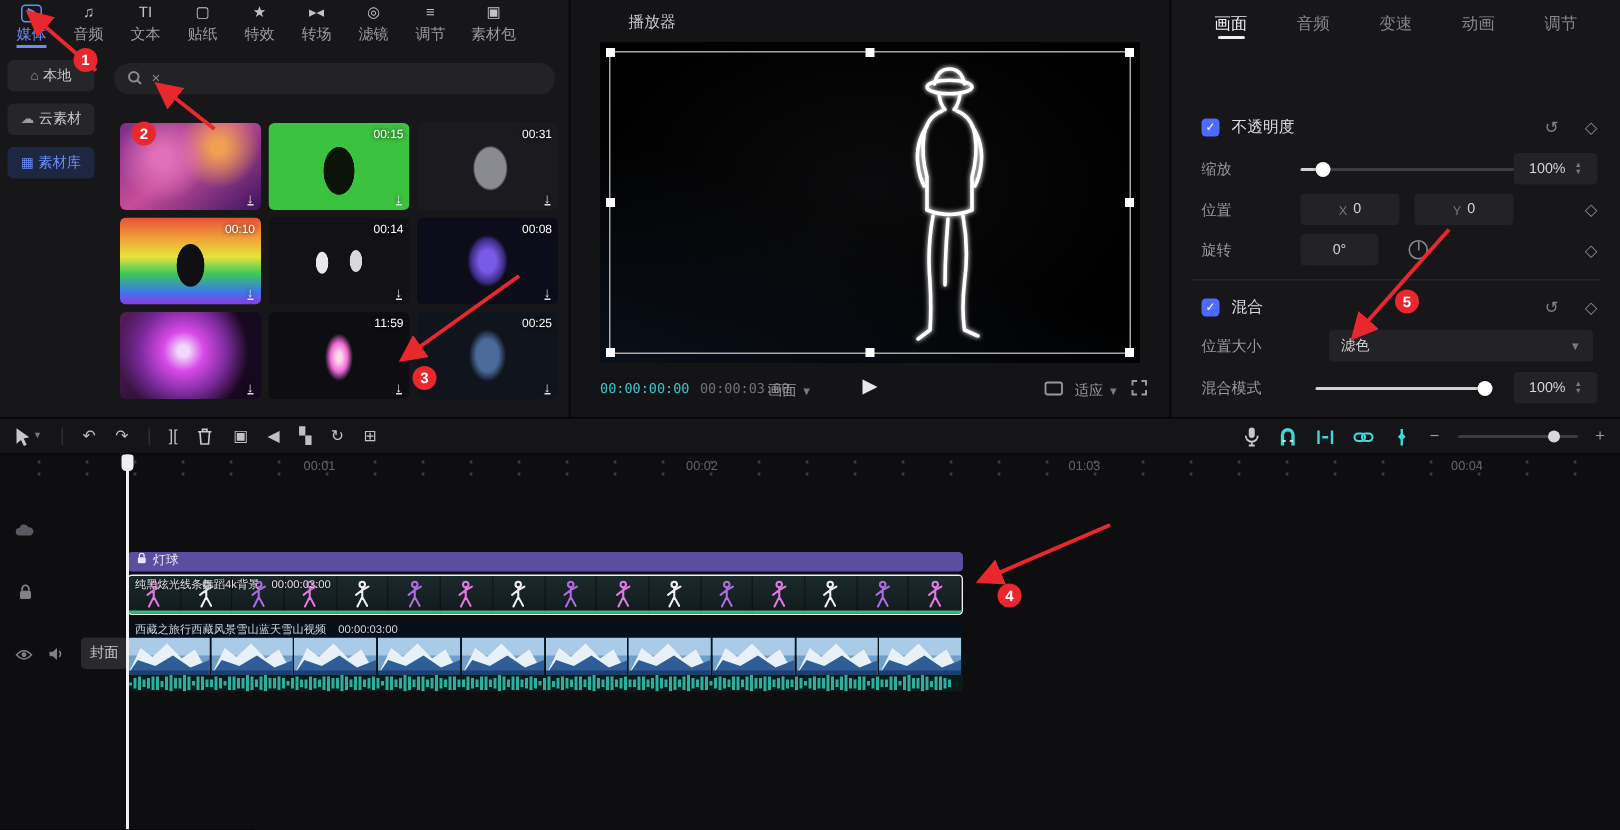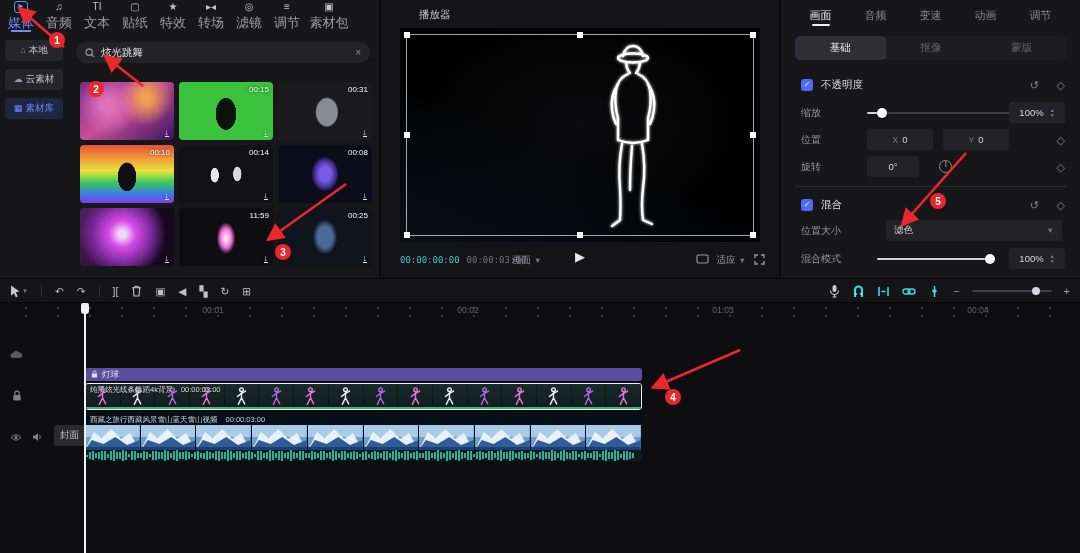--- a/index.html
+++ b/index.html
@@ -11,21 +11,21 @@
 #panel-props{left:780px;top:0;width:300px;height:278px;background:#17171a;border-left:1px solid #09090a}
 #toolbar{left:0;top:278px;width:1080px;height:25px;background:#151518;border-top:1px solid #050506;border-bottom:1px solid #050506}
 #timeline{left:0;top:303px;width:1080px;height:250px;background:#0e0e10}
 
 
 #top-nav{position:absolute;left:2px;top:0;width:378px;height:32px;display:flex}
 .nav-item{width:38px;display:flex;flex-direction:column;align-items:center;justify-content:center;gap:1px;position:relative;cursor:pointer}
 .nav-item:last-child{width:46px}
 .nav-icon{font-size:10px;line-height:12px;color:#c2c2c8}
 .nav-icon.boxed{border:1.2px solid currentColor;border-radius:3px;width:14px;height:12px;display:flex;align-items:center;justify-content:center;font-size:6.5px;line-height:1}
-.nav-label{font-size:13px;color:#9c9ca2}
+.nav-label{font-size:10px;color:#9c9ca2}
 .nav-item.active .nav-icon,.nav-item.active .nav-label{color:#6b8cff}
 .nav-item.active::after{content:"";position:absolute;bottom:0;left:9px;right:9px;height:2px;background:#6b8cff}
 
 
 #side-nav{position:absolute;left:5px;top:40px;width:62px}
 .side-btn{width:58px;height:21px;border-radius:4px;background:#26262a;color:#c8c8cc;font-size:9.5px;display:flex;align-items:center;justify-content:center;gap:3px;margin-bottom:8px;cursor:pointer}
 .side-btn .si{font-size:9px;color:#9a9aa0;line-height:1}
 .side-btn.active{background:#1e2742;color:#6b8cff}
 .side-btn.active .si{color:#6b8cff}
 
@@ -97,21 +97,21 @@
 .ztrack{position:relative;width:80px;height:10px;cursor:pointer}
 .ztrack::before{content:"";position:absolute;left:0;right:0;top:4px;height:2px;background:#3c3c42;border-radius:1px}
 .zknob{position:absolute;left:60px;top:1px;width:8px;height:8px;border-radius:50%;background:#d8d8dc}
 .zsign{color:#9a9aa0;font-size:11px;cursor:pointer}
 
 
 #ruler{position:absolute;left:0;top:0;width:1080px;height:15px;background-image:radial-gradient(circle,#3a3a40 .8px,transparent 1.3px);background-size:32px 8px;background-position:10px 9px;cursor:pointer}
 .rlabel{position:absolute;top:2px;transform:translateX(-50%);font-size:8.5px;color:#64646a}
 #playhead{position:absolute;left:84px;top:0;width:1.5px;height:250px;background:#f0f0f2;z-index:20}
 .ph-cap{position:absolute;left:-3px;top:0;width:8px;height:11px;background:#f0f0f2;border-radius:2px 2px 3px 3px}
-.effect-track{position:absolute;left:85px;top:65px;width:557px;height:13px;background:#5b4da0;border-radius:3px;display:flex;align-items:center;gap:4px;padding:0 6px;font-size:8.5px;color:#eceaf8;cursor:pointer}
+.effect-track{position:absolute;left:85px;top:65px;width:557px;height:13px;background:#5b4da0;border-radius:3px;display:flex;align-items:flex-start;gap:4px;padding:0 6px;font-size:8.5px;color:#eceaf8;cursor:pointer}
 .video1{position:absolute;left:85px;top:80px;width:557px;height:27px;border:1px solid #f0f0f2;border-radius:3px;overflow:hidden;background:#16211f;cursor:pointer}
 #dancers{display:flex;height:100%}
 .dcell{flex:1;border-right:1px solid rgba(0,0,0,.35);display:flex;align-items:center;justify-content:center;background:linear-gradient(180deg,#1b2a2c,#111a1c)}
 .clip-label{position:absolute;left:4px;top:1px;font-size:7.5px;color:#e0e0e4;text-shadow:0 0 2px #000;display:flex;gap:8px;white-space:nowrap;z-index:3}
 .greenline{position:absolute;left:0;right:0;bottom:0;height:2px;background:#39b87e}
 .video2{position:absolute;left:85px;top:111px;width:557px;height:47px;border-radius:3px;overflow:hidden;background:#0a1a18;cursor:pointer}
 .clip-label2{position:absolute;left:0;right:0;top:0;height:11px;background:rgba(6,14,24,.88);z-index:3;font-size:7.5px;color:#ccd4dc;display:flex;align-items:center;gap:8px;padding:0 5px;white-space:nowrap}
 #mountains{position:absolute;left:0;top:11px;width:100%;height:25px;display:flex}
 .mcell{flex:1;position:relative;border-right:1px solid rgba(0,0,0,.25)}
 #waveform{position:absolute;left:0;bottom:0;width:100%;height:11px;background:#0b1b19;display:flex;align-items:center;gap:1px;padding:0 1px;overflow:hidden}
@@ -178,21 +178,20 @@
         <div class="side-btn active">
           <span class="si">▦</span>
           <span>素材库</span>
         </div>
       </div>
     <div id="search">
       <span><svg width="10" height="10" viewBox="0 0 10 10">
             <circle cx="4.2" cy="4.2" r="3.2" stroke="#8a8a90" fill="none" stroke-width="1.3"></circle>
             <path d="M6.6,6.6 L9,9" stroke="#8a8a90" stroke-width="1.3"></path>
           </svg></span>
-      <span class="sq">炫光跳舞</span>
       <span class="sx">×</span>
     </div>
     <div id="media-grid">
         <div class="cell t0">
           <span class="dl">↓</span>
         </div>
         <div class="cell t1">
           <span class="dur">00:15</span>
           <span class="dl">↓</span>
         </div>
@@ -287,25 +286,20 @@
     </div>
   </section>
 
   <section id="panel-props">
     <div id="prop-tabs">
         <div class="ptab active">画面</div>
         <div class="ptab">音频</div>
         <div class="ptab">变速</div>
         <div class="ptab">动画</div>
         <div class="ptab">调节</div>
-      </div>
-    <div id="prop-subtabs">
-        <div class="subtab active">基础</div>
-        <div class="subtab">抠像</div>
-        <div class="subtab">蒙版</div>
       </div>
 
     <div class="prow" style="top:74px">
       <span class="chk">✓</span>
       <span class="plabel strong">不透明度</span>
       <span class="picon" style="right:28px">↺</span>
       <span class="picon" style="right:2px">◇</span>
     </div>
 
     <div class="prow" style="top:102px">

